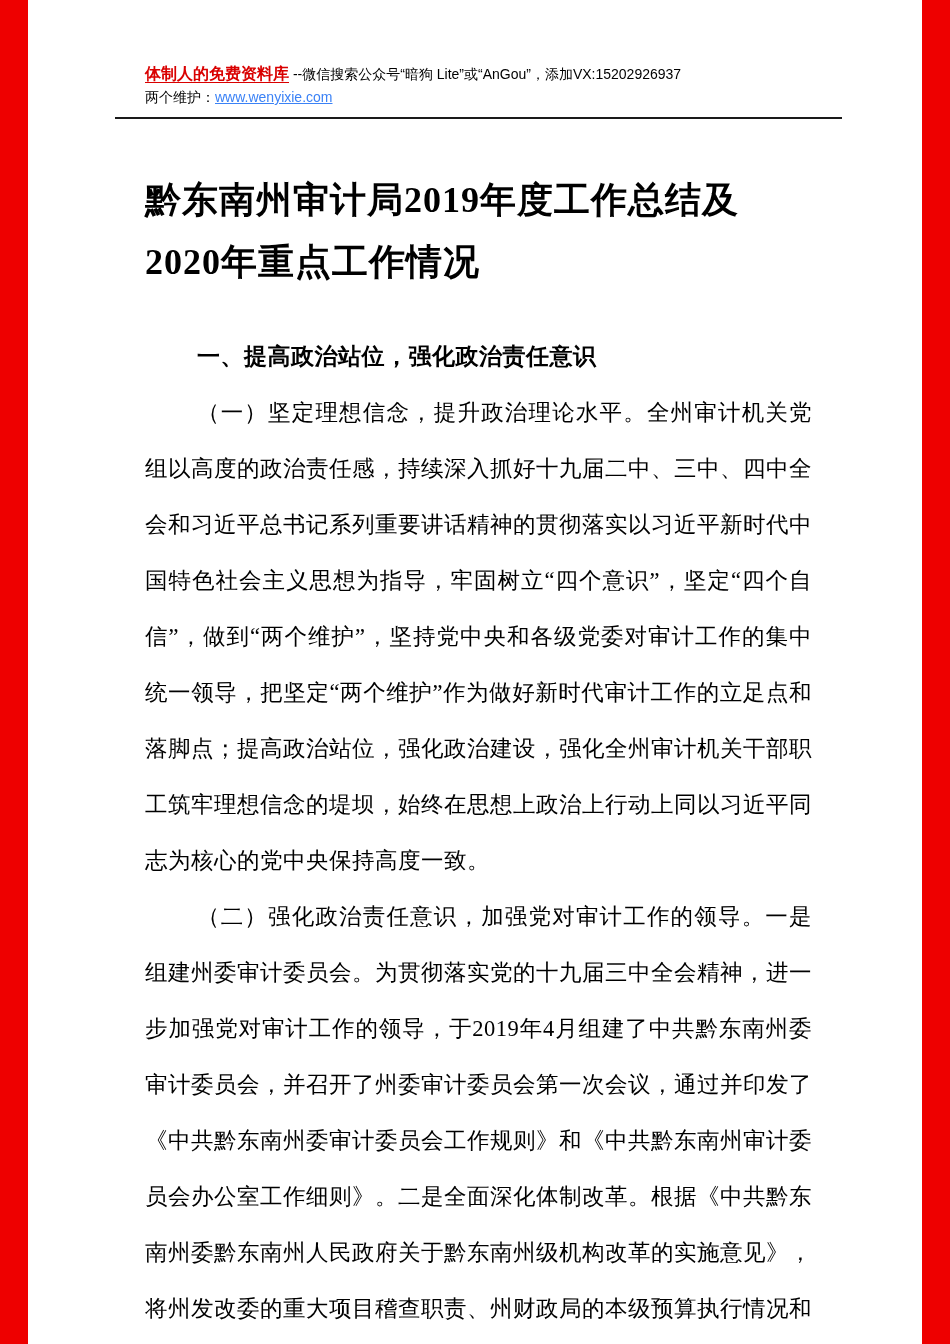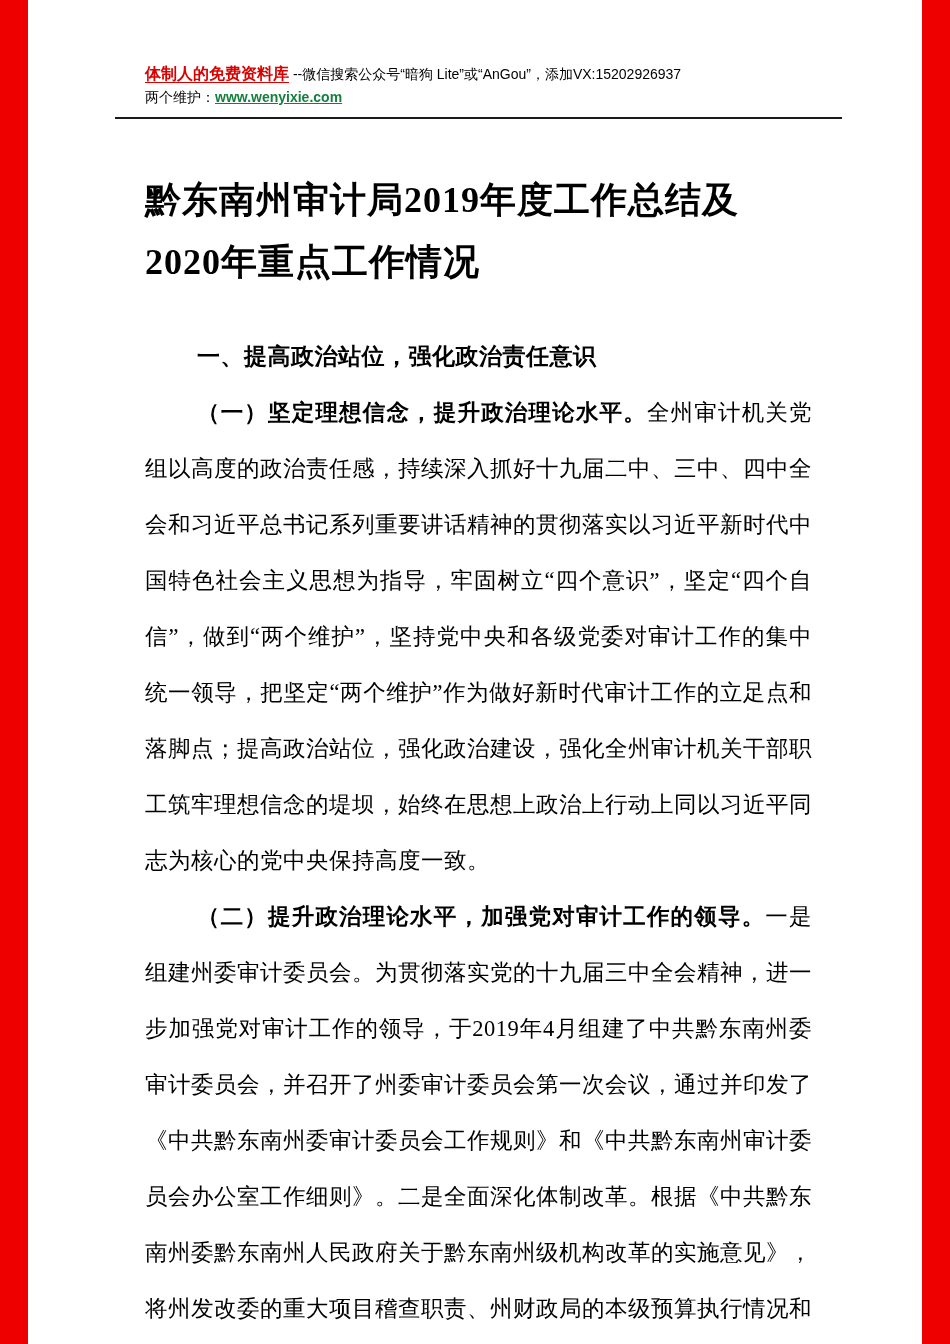--- a/index.html
+++ b/index.html
@@ -42,24 +42,23 @@
   .header-line1 { font-size: 14px; line-height: 20px; white-space: nowrap; }
   .brand {
     color: #d90000;
     font-weight: 700;
     font-size: 16px;
     text-decoration: underline;
     text-underline-offset: 3px;
   }
   .header-line2 { font-size: 14px; line-height: 20px; margin-top: 3px; }
   .site-link {
-    color: #15803d;
+    color: #3b82f6;
     text-decoration: underline;
     cursor: pointer;
-    font-weight: bold;
   }
   .header-divider {
     border-bottom: 2px solid #1a1a1a;
     margin: 10px -30px 0 -30px;
     height: 0;
   }
 
   
   .doc-title {
     margin: 50px 0 0 0;
@@ -83,21 +82,21 @@
   
   .para {
     margin: 0;
     font-size: 22.5px;
     line-height: 56px;
     text-align: justify;
     text-align-last: left;
     text-indent: 52px;
     letter-spacing: 0.5px;
   }
-  .para .lead { font-weight: 700; }
+  .para .lead { font-weight: 400; }
 </style>
 </head>
 <body>
 
 <div class="red-bar left"></div>
 <div class="red-bar right"></div>
 
 <div class="content">
 
   <div class="promo-header">
@@ -110,15 +109,15 @@
     </div>
     <div class="header-divider"></div>
   </div>
 
   <h1 class="doc-title">黔东南州审计局2019年度工作总结及2020年重点工作情况</h1>
 
   <h2 class="section-heading">一、提高政治站位，强化政治责任意识</h2>
 
   <p class="para"><span class="lead">（一）坚定理想信念，提升政治理论水平。</span><span>全州审计机关党组以高度的政治责任感，持续深入抓好十九届二中、三中、四中全会和习近平总书记系列重要讲话精神的贯彻落实以习近平新时代中国特色社会主义思想为指导，牢固树立“四个意识”，坚定“四个自信”，做到“两个维护”，坚持党中央和各级党委对审计工作的集中统一领导，把坚定“两个维护”作为做好新时代审计工作的立足点和落脚点；提高政治站位，强化政治建设，强化全州审计机关干部职工筑牢理想信念的堤坝，始终在思想上政治上行动上同以习近平同志为核心的党中央保持高度一致。</span></p>
 
-  <p class="para"><span class="lead">（二）提升政治理论水平，加强党对审计工作的领导。</span><span>一是组建州委审计委员会。为贯彻落实党的十九届三中全会精神，进一步加强党对审计工作的领导，于2019年4月组建了中共黔东南州委审计委员会，并召开了州委审计委员会第一次会议，通过并印发了《中共黔东南州委审计委员会工作规则》和《中共黔东南州审计委员会办公室工作细则》。二是全面深化体制改革。根据《中共黔东南州委黔东南州人民政府关于黔东南州级机构改革的实施意见》，将州发改委的重大项目稽查职责、州财政局的本级预算执行情况和其他</span></p>
+  <p class="para"><span class="lead">（二）强化政治责任意识，加强党对审计工作的领导。</span><span>一是组建州委审计委员会。为贯彻落实党的十九届三中全会精神，进一步加强党对审计工作的领导，于2019年4月组建了中共黔东南州委审计委员会，并召开了州委审计委员会第一次会议，通过并印发了《中共黔东南州委审计委员会工作规则》和《中共黔东南州审计委员会办公室工作细则》。二是全面深化体制改革。根据《中共黔东南州委黔东南州人民政府关于黔东南州级机构改革的实施意见》，将州发改委的重大项目稽查职责、州财政局的本级预算执行情况和其他</span></p>
 
 </div>
 
 </body></html>

